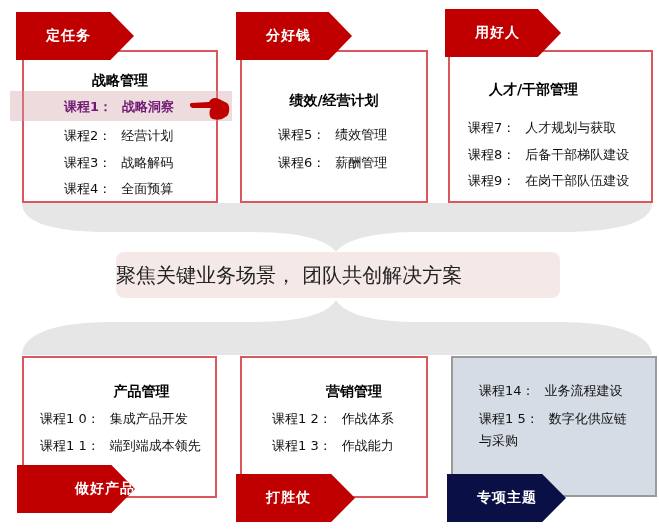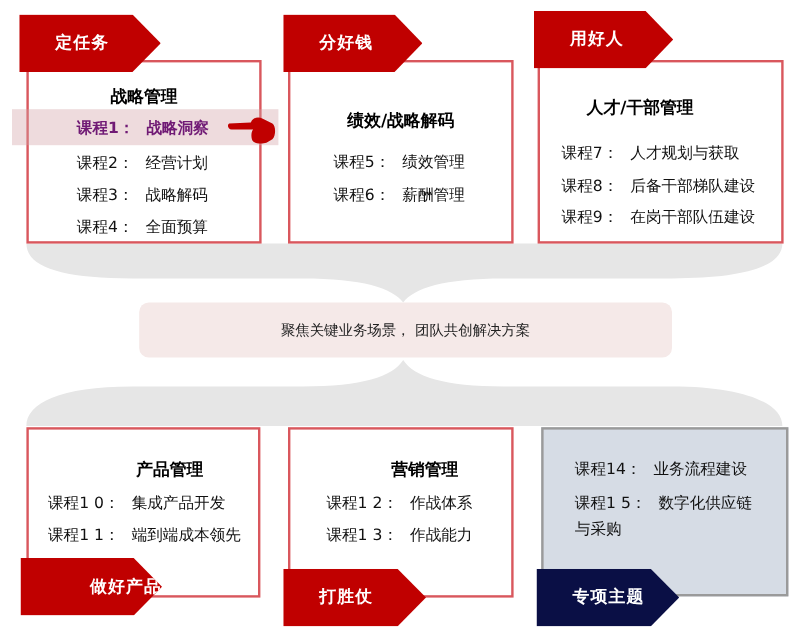--- a/index.html
+++ b/index.html
@@ -36,22 +36,22 @@
   .course .num { display: inline-block; }
   .course .name { margin-left: 10px; }
   .highlight {
     position: absolute; left: 10px; top: 91px; width: 222px; height: 30px;
     background: rgba(210, 160, 165, 0.38);
   }
   .course.hl { color: #701a75; font-weight: bold; }
   .center-banner {
     position: absolute; left: 116px; top: 252px; width: 444px; height: 46px;
     background: #f5e9e8; border-radius: 8px;
-    display: flex; align-items: center; justify-content: center;
-    font-size: 12px; color: #222;
+    display: flex; align-items: center; justify-content: flex-start;
+    font-size: 20px; color: #222;
   }
 </style>
 </head>
 <body>
 
 <svg class="brace" width="659" height="530">
 
   <path d="M22,203 L652,203 C652,222 620,232 560,232 L420,232 C370,232 345,240 336,252
            C327,240 302,232 252,232 L110,232 C50,232 22,222 22,203 Z" fill="#e6e6e6"></path>
 
@@ -82,21 +82,21 @@
 
 <svg class="abs" style="left:189px; top:95px;" width="42" height="26" viewBox="0 0 42 26">
   <path d="M2,8 L20,7 C22,3 26,2 30,4 L38,8 C41,10 41,18 38,21 L33,24 C30,25 24,25 22,23 C20,21 20,15 22,13 L4,13 C1,13 0,9 2,8 Z" fill="#c00000"></path>
 </svg>
 
 <div class="box" style="left:240px; top:50px; width:188px; height:153px;"></div>
 <div class="tag red" style="left:236px; top:12px; width:116px;">
   <span>分好钱</span>
 </div>
 <div class="abs" style="left:240px; top:50px; width:188px; height:153px;">
-  <div class="title" style="top:42px;">绩效/战略解码</div>
+  <div class="title" style="top:42px;">绩效/经营计划</div>
   <div class="course" style="left:38px; top:76px;">
     <span class="num">课程5：</span><span class="name">绩效管理</span>
   </div>
   <div class="course" style="left:38px; top:104px;">
     <span class="num">课程6：</span><span class="name">薪酬管理</span>
   </div>
 </div>
 
 <div class="box" style="left:448px; top:50px; width:205px; height:153px;"></div>
 <div class="tag red" style="left:445px; top:9px; width:116px;">

